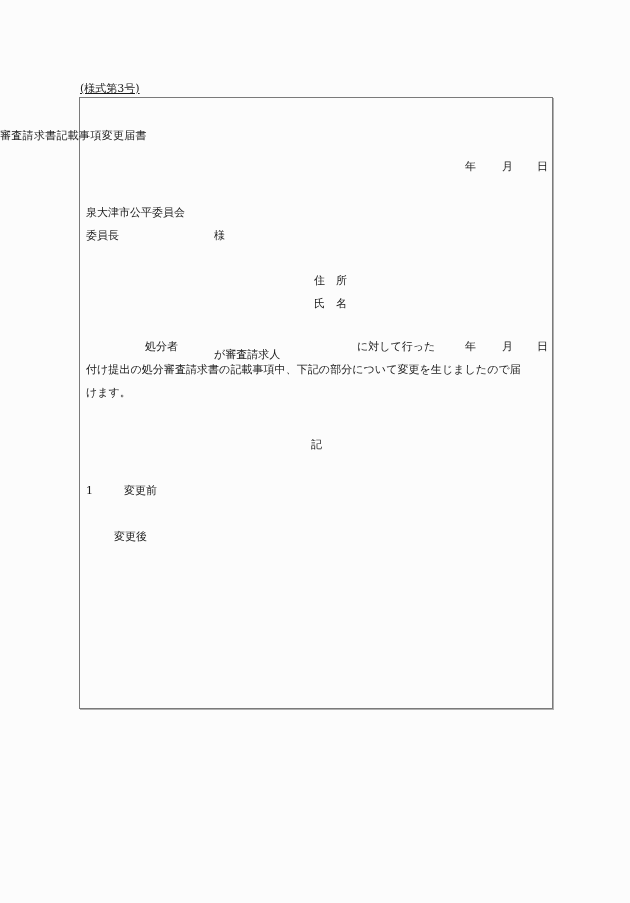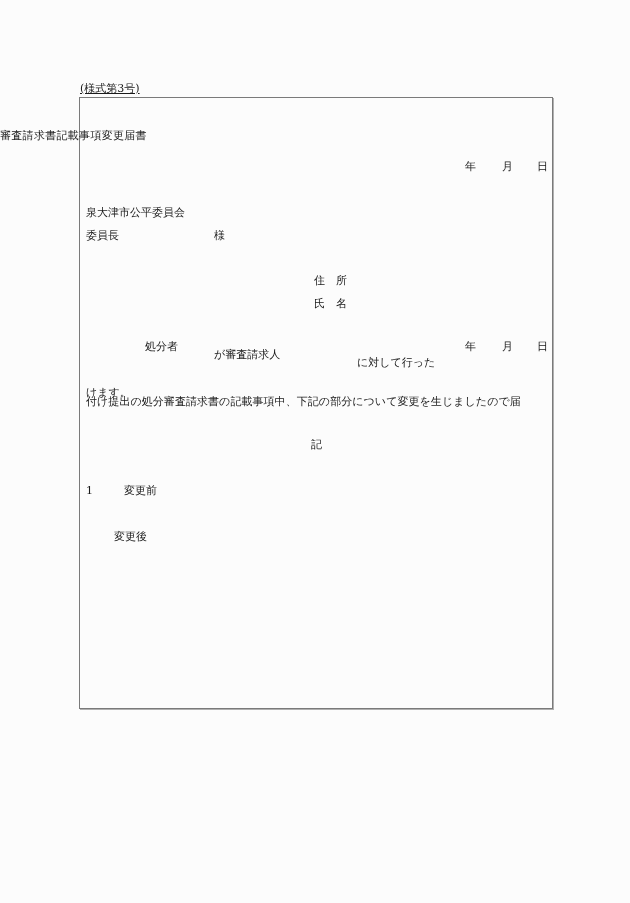--- a/index.html
+++ b/index.html
@@ -25,25 +25,25 @@
     .date-day   { left: 537px; top: 160px; }
     .addr1 { left: 86px; top: 206px; }
     .addr2 { left: 86px; top: 229px; }
     .addr-sama { left: 214px; top: 229px; }
     .ap1a { left: 314px; top: 274px; }
     .ap1b { left: 336px; top: 274px; }
     .ap2a { left: 314px; top: 297px; }
     .ap2b { left: 336px; top: 297px; }
     .b1a { left: 110px; top: 340px; margin-left: 35px; }
     .b1b { left: 214px; top: 348px; }
-    .b1c { left: 357px; top: 340px; margin-top: 16px; }
+    .b1c { left: 357px; top: 340px; }
     .b1d { left: 465px; top: 340px; }
     .b1e { left: 502px; top: 340px; }
     .b1f { left: 537px; top: 340px; }
-    .b2  { left: 86px; top: 363px; letter-spacing: 0.05px; margin-top: 32px; }
+    .b2  { left: 86px; top: 363px; letter-spacing: 0.05px; }
     .b3  { left: 86px; top: 386px; }
     .ki  { left: 311px; top: 438px; }
     .i1n { left: 86px; top: 484px; }
     .i1l { left: 124px; top: 484px; }
     .i2l { left: 114px; top: 530px; text-align: right; }
   </style>
 </head>
 <body>
 
 <div class="t form-number">(様式第3号)</div>

